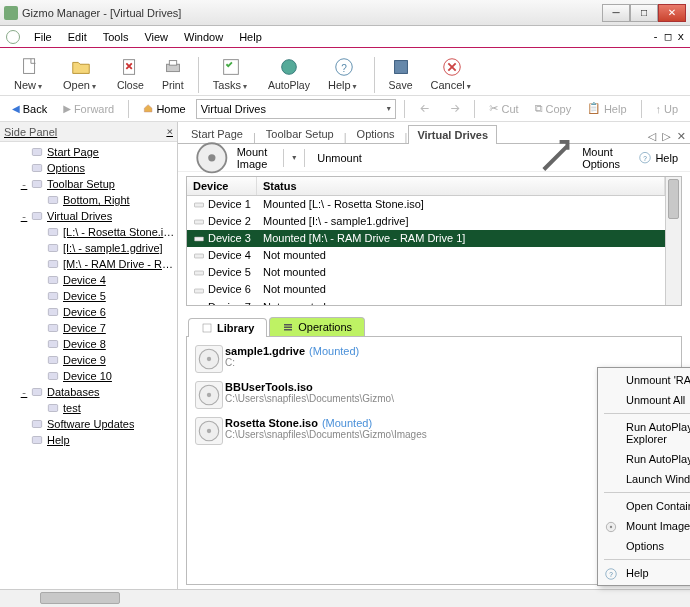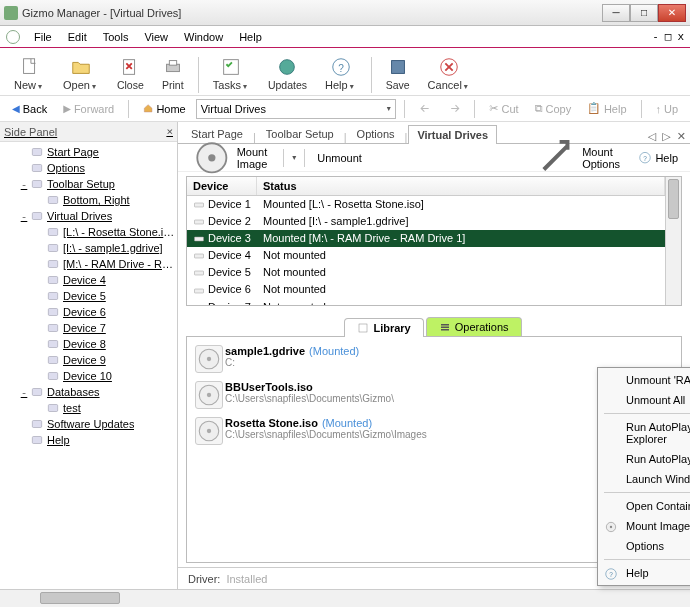--- a/index.html
+++ b/index.html
@@ -72,21 +72,21 @@
 .dt-row { display:flex; padding:1px 0; cursor:default; white-space:nowrap; }
 .dt-row .col { padding:1px 6px; overflow:hidden; text-overflow:ellipsis; }
 .dt-row .ic { width:12px; height:12px; margin-right:3px; display:inline-block; vertical-align:middle; }
 .dt-row.selected { background:#14532d; color:#fff; }
 .col-device { width:70px; flex-shrink:0; }
 .col-status { flex:1; }
 .vscroll { width:16px; background:#f1f1f1; border-left:1px solid #ccc; position:relative; }
 .vscroll .thumb { position:absolute; top:2px; left:2px; right:2px; height:40px; background:#c8c8c8; border:1px solid #aaa; border-radius:2px; }
 
 
-.lowertabs { height:24px; display:flex; align-items:flex-end; padding:0 10px; margin-top:6px;justify-content:center; }
+.lowertabs { height:24px; display:flex; align-items:flex-end; padding:0 10px; margin-top:6px; }
 .ltab { padding:3px 12px; border:1px solid #bbb; border-bottom:none; border-radius:4px 4px 0 0; margin-right:2px; cursor:default; display:flex; align-items:center; gap:4px; }
 .ltab.active { background:#fff; font-weight:bold; position:relative; top:1px; }
 .ltab:not(.active) { background:#bef264; }
 
 .library { border:1px solid #bbb; margin:0 8px 4px 8px; flex:1; overflow:auto; padding:4px 0; }
 .lib-item { display:flex; padding:4px 8px; gap:2px; }
 .lib-item .thumb { width:28px; height:28px; flex-shrink:0; border:1px solid #ccc; background:#f5f5f5; border-radius:3px; }
 .lib-item .info { flex:1; overflow:hidden; }
 .lib-item .name { font-weight:bold; }
 .lib-item .mounted { color:#4a90d9; font-weight:normal; margin-left:4px; }
@@ -189,21 +189,21 @@
         </svg>
       </span>
       <span class="lbl"><span>Tasks</span><span class="drop"></span></span>
     </div>
   <div class="toolbtn">
       <span class="ico">
         <svg viewBox="0 0 24 24">
           <circle cx="12" cy="12" r="8" fill="#5a9" stroke="#377"></circle>
         </svg>
       </span>
-      <span class="lbl">Updates</span>
+      <span class="lbl">AutoPlay</span>
     </div>
   <div class="toolbtn">
       <span class="ico">
         <svg viewBox="0 0 24 24">
           <circle cx="12" cy="12" r="9" fill="#fff" stroke="#58a"></circle>
           <text x="12" y="17" text-anchor="middle" font-size="14" fill="#58a">?</text>
         </svg>
       </span>
       <span class="lbl"><span>Help</span><span class="drop"></span></span>
     </div>
@@ -560,25 +560,20 @@
               <circle cx="12" cy="12" r="2" fill="#aaa"></circle>
             </svg></div>
           <div class="info">
             <div class="name">Rosetta Stone.iso<span class="mounted">(Mounted)</span></div>
             <div class="path">C:\Users\snapfiles\Documents\Gizmo\Images</div>
           </div>
           <div class="time">55 minutes ago</div>
         </div>
       </div>
 
-    <div class="driverbar">
-      <span class="lbl">Driver:</span>
-      <span class="val">Installed</span>
-      <span class="btn">Uninstall</span>
-    </div>
 
     <div class="watermark"><span class="s">S</span><span>napFiles</span></div>
 
     <div class="context-menu" id="ctx">
         <div class="cm-item"><span>Unmount 'RAM Drive - RAM Drive 1'</span></div>
         <div class="cm-item"><span>Unmount All</span></div>
         <div class="cm-sep"></div>
         <div class="cm-item"><span>Run AutoPlay, or launch Windows Explorer</span></div>
         <div class="cm-item"><span>Run AutoPlay</span></div>
         <div class="cm-item"><span>Launch Windows Explorer</span></div>

